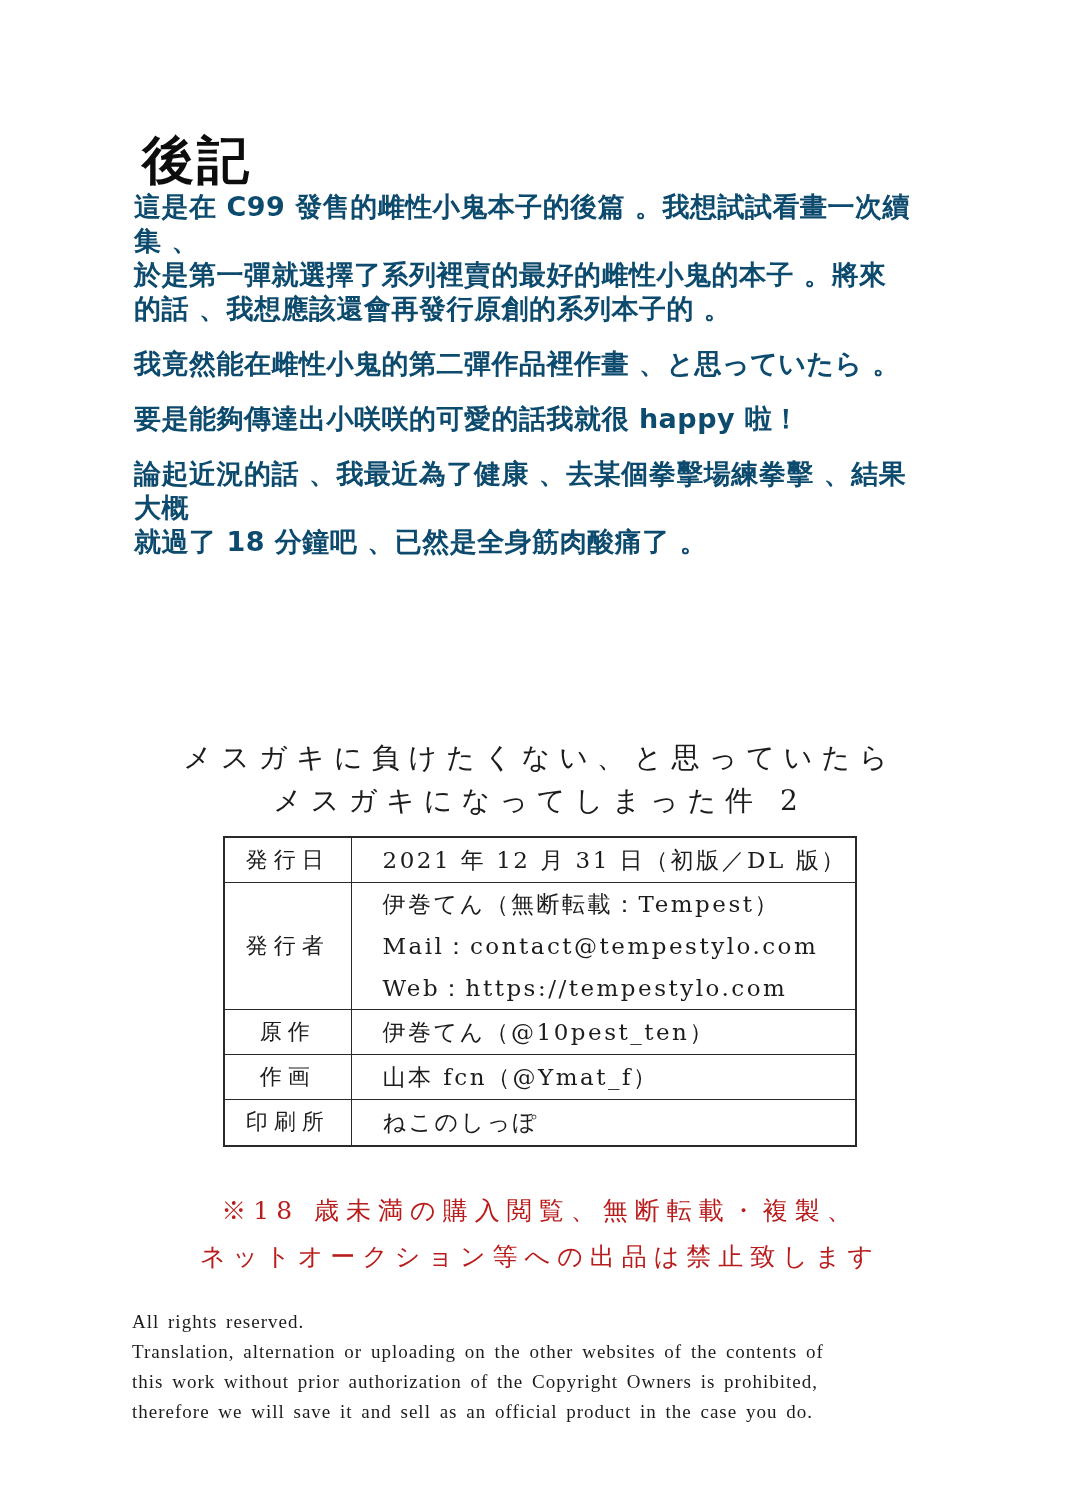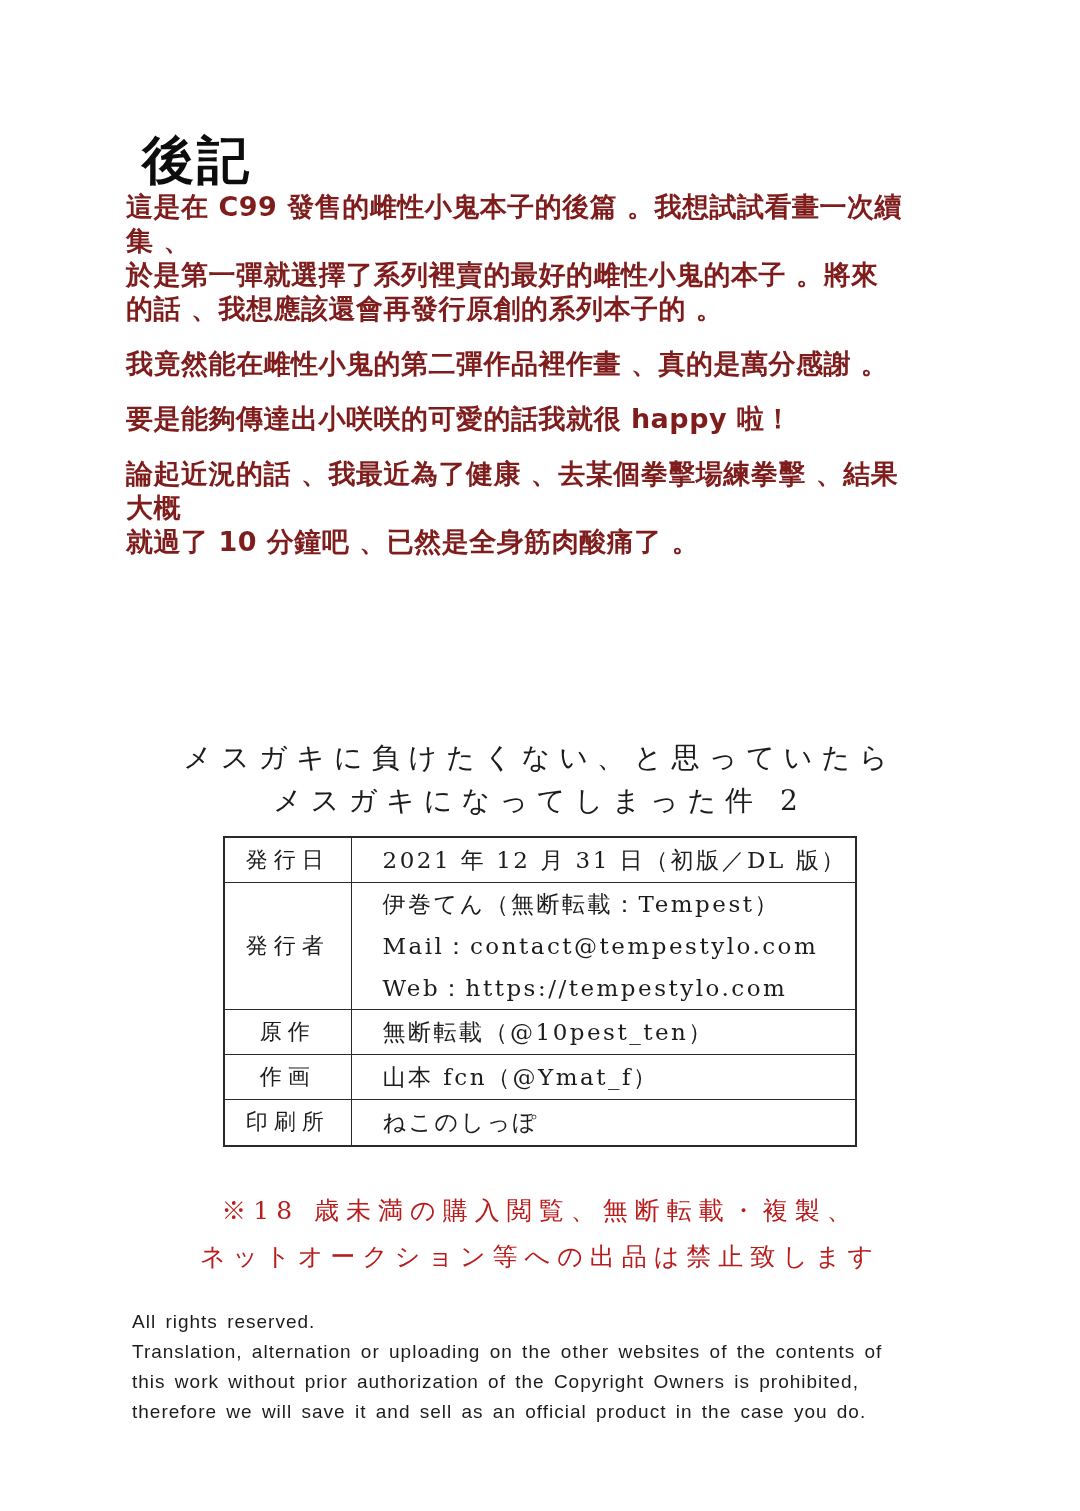--- a/index.html
+++ b/index.html
@@ -31,27 +31,27 @@
   }
 
   
   .afterword-body {
     position: absolute;
     left: 122px;
     top: 190px;
     width: 790px;
   }
   .afterword-body p {
-    margin: 0 0 21px 4px;
+    margin: 0 0 21px 12px;
     font-size: 27px;
     font-weight: bold;
     line-height: 34px;
     letter-spacing: 0.5px;
     white-space: pre-line;
-    color: #7f1d1d;
+    color: #0c4a6e;
   }
 
   
   .book-title {
     position: absolute;
     left: 0;
     top: 736px;
     width: 1080px;
     text-align: center;
     font-family: "DejaVu Serif", serif;
@@ -111,44 +111,44 @@
     white-space: pre-line;
     color: #b91c1c;
   }
 
   
   .copyright-block {
     position: absolute;
     left: 132px;
     top: 1307px;
     width: 860px;
-    font-family: Liberation Sans, sans-serif;
+    font-family: Liberation Serif, serif;
     font-size: 19px;
     line-height: 30px;
     letter-spacing: 1px;
     word-spacing: 3px;
     white-space: pre-line;
     color: #1c1c1c;
   }
 </style>
 </head>
 <body>
 
 <div class="page">
 
   <h1 class="afterword-heading">後記</h1>
 
   <div class="afterword-body">
     <p>這是在 C99 發售的雌性小鬼本子的後篇 。我想試試看畫一次續集 、
 於是第一彈就選擇了系列裡賣的最好的雌性小鬼的本子 。將來
 的話 、我想應該還會再發行原創的系列本子的 。</p>
-    <p>我竟然能在雌性小鬼的第二彈作品裡作畫 、真的是萬分感謝 。</p>
+    <p>我竟然能在雌性小鬼的第二彈作品裡作畫 、と思っていたら 。</p>
     <p>要是能夠傳達出小咲咲的可愛的話我就很 happy 啦！</p>
     <p>論起近況的話 、我最近為了健康 、去某個拳擊場練拳擊 、結果大概
-就過了 10 分鐘吧 、已然是全身筋肉酸痛了 。</p>
+就過了 18 分鐘吧 、已然是全身筋肉酸痛了 。</p>
   </div>
 
   <div class="book-title">メスガキに負けたくない、と思っていたら
 メスガキになってしまった件 2</div>
 
   <table class="colophon-table">
     <colgroup>
       <col class="c-label">
       <col class="c-value">
     </colgroup>
@@ -158,21 +158,21 @@
         <td class="cell-value">2021 年 12 月 31 日（初版／DL 版）</td>
       </tr>
       <tr class="row-h2">
         <td class="cell-label">発行者</td>
         <td class="cell-value">伊巻てん（無断転載：Tempest）
 Mail：contact@tempestylo.com
 Web：https://tempestylo.com</td>
       </tr>
       <tr class="row-h3">
         <td class="cell-label">原作</td>
-        <td class="cell-value">無断転載（@10pest_ten）</td>
+        <td class="cell-value">伊巻てん（@10pest_ten）</td>
       </tr>
       <tr class="row-h4">
         <td class="cell-label">作画</td>
         <td class="cell-value">山本 fcn（@Ymat_f）</td>
       </tr>
       <tr class="row-h5">
         <td class="cell-label">印刷所</td>
         <td class="cell-value">ねこのしっぽ</td>
       </tr>
     </tbody>

